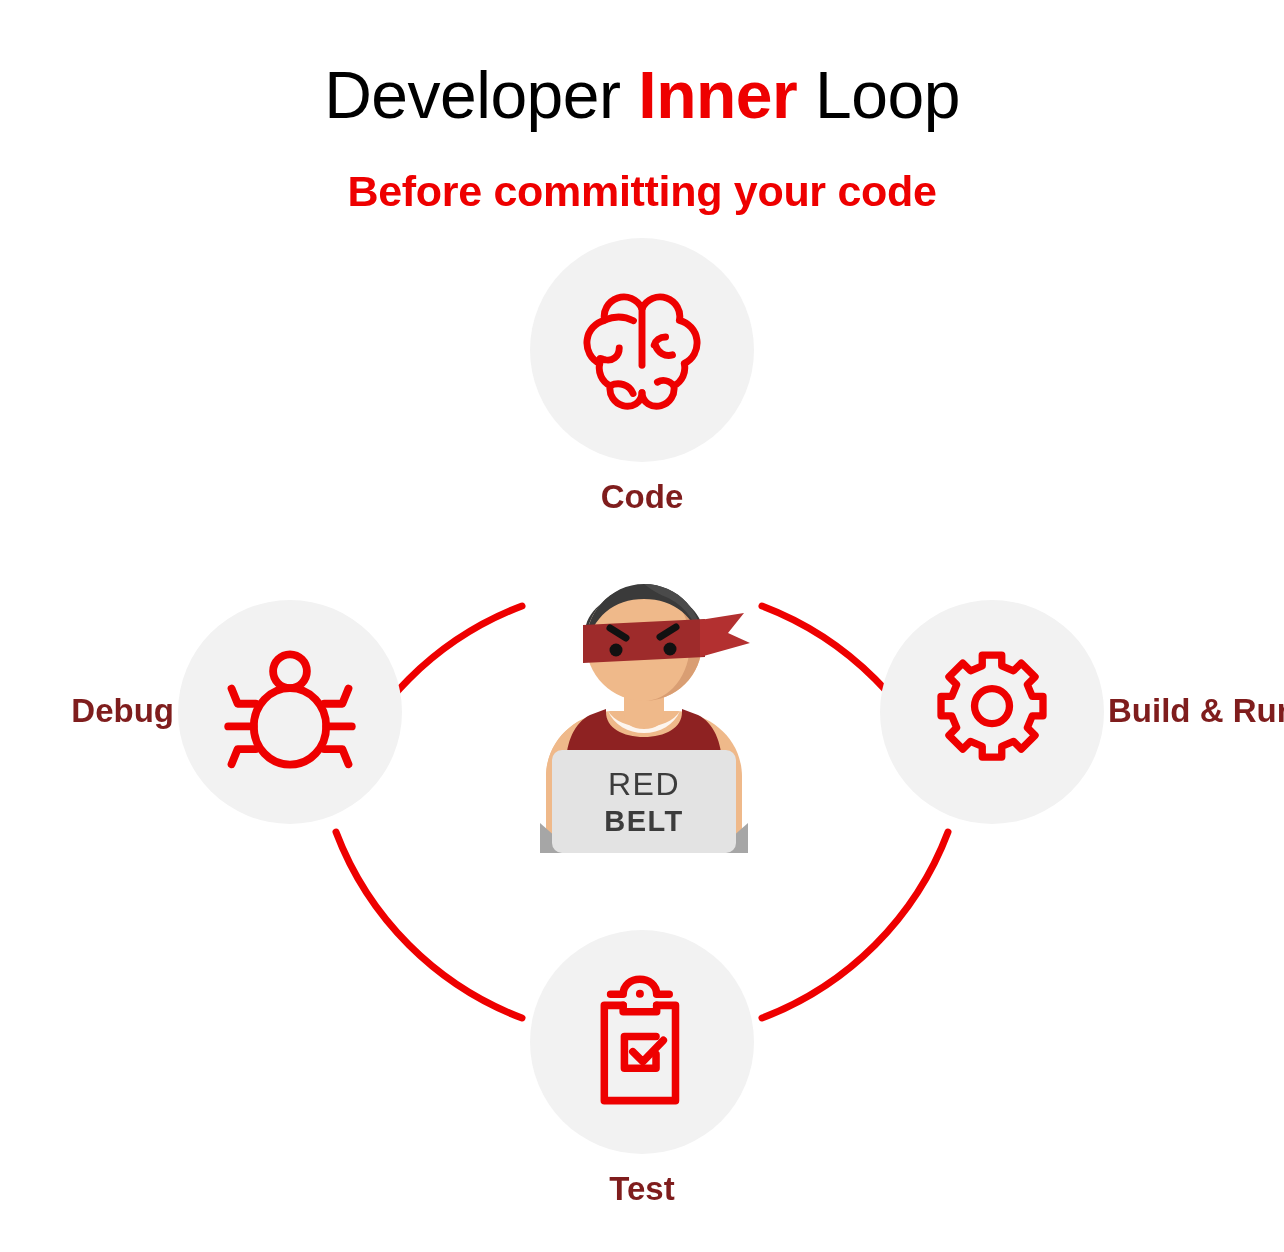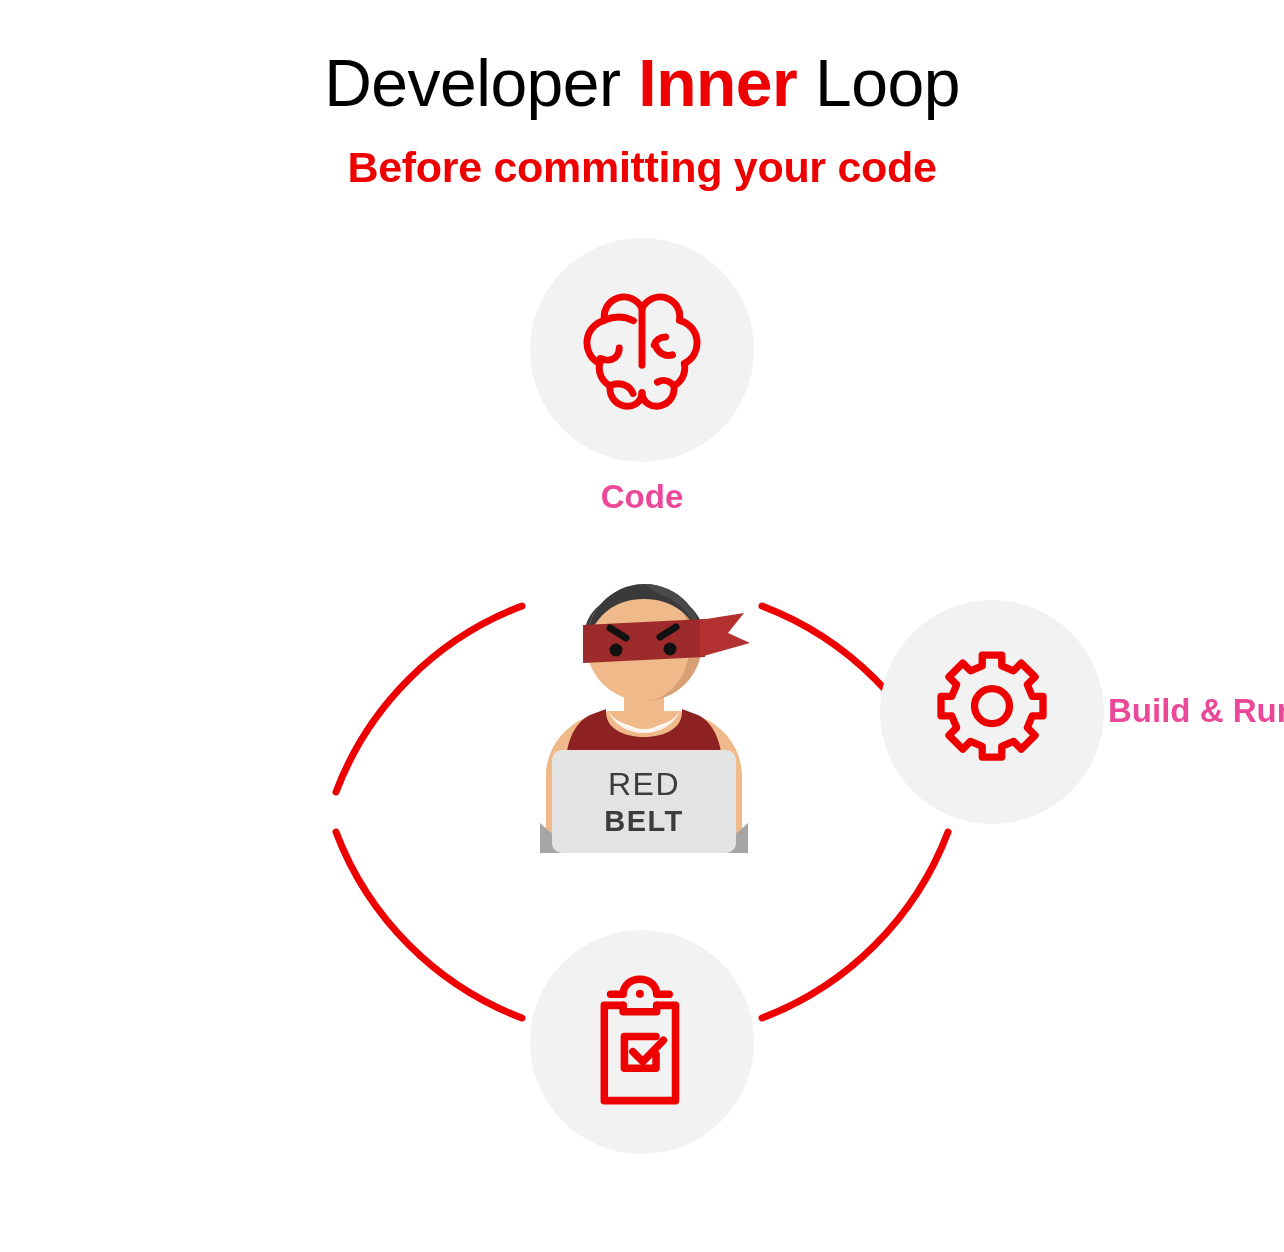--- a/index.html
+++ b/index.html
@@ -17,21 +17,21 @@
 
   
   #header {
     position: absolute;
     top: 0;
     left: 0;
     width: 1284px;
     text-align: center;
   }
   #page-title {
-    margin: 4px;
+    margin: 16px;
     padding-top: 46px;
     font-size: 66px;
     font-weight: 400;
     line-height: 1.0;
     color: #000000;
     letter-spacing: -0.5px;
   }
   #page-title .accent {
     font-weight: 700;
     color: #EE0000;
@@ -80,21 +80,21 @@
   }
   .node-icon {
     display: block;
   }
   .node-label {
     position: absolute;
     width: 420px;
     left: -98px;
     font-size: 33px;
     font-weight: 700;
-    color: #ec4899;
+    color: #7f1d1d;
     text-align: center;
     white-space: nowrap;
     line-height: 1;
   }
   .node-label.below { top: 242px; }
   .node-label.side-left  { top: 94px; left: auto; right: 228px; width: auto; text-align: right; }
   .node-label.side-right { top: 94px; left: 228px; width: auto; text-align: left; }
 
   #node-code       { left: 530px; top: 238px; }
   #node-build-run  { left: 880px; top: 600px; }
@@ -193,22 +193,44 @@
           <circle cx="27" cy="9.0" r="1.9" fill="#EE0000" stroke="none"></circle>
 
           <path d="M19.0 14.5 L10.0 14.5 L10.0 60.0 L44.0 60.0 L44.0 14.5 L35.0 14.5"></path>
           <path d="M19.0 14.5 L19.0 17.6 L35.0 17.6 L35.0 14.5"></path>
 
           <path d="M34.7 29.4 L19.6 29.4 L19.6 44.5 L34.7 44.5 L34.7 37.8"></path>
           <path d="M23.6 36.6 L28.4 41.4 L38.2 31.2"></path>
         </g>
       </svg>
     </div>
-  </div>
-
+    <div class="node-label below">Test</div>
+  </div>
+
+  <div class="node" id="node-debug">
+    <div class="node-circle">
+      <svg class="node-icon" width="140" height="130" viewBox="0 0 68 62">
+        <g fill="none" stroke="#EE0000" stroke-width="3.8" stroke-linecap="round" stroke-linejoin="round">
+
+          <circle cx="34" cy="11.2" r="8.2"></circle>
+
+          <ellipse cx="34" cy="38.0" rx="17.6" ry="18.6"></ellipse>
+
+          <path d="M17.4 27.0 L8.6 27.0 L5.6 19.6"></path>
+          <path d="M16.4 38.0 L4.0 38.0"></path>
+          <path d="M17.4 49.0 L8.6 49.0 L5.6 56.4"></path>
+
+          <path d="M50.6 27.0 L59.4 27.0 L62.4 19.6"></path>
+          <path d="M51.6 38.0 L64.0 38.0"></path>
+          <path d="M50.6 49.0 L59.4 49.0 L62.4 56.4"></path>
+        </g>
+      </svg>
+    </div>
+    <div class="node-label side-left">Debug</div>
+  </div>
 
   <div id="center-character">
     <svg width="232" height="288" viewBox="0 0 232 288">
 
       <path d="M18 288 L18 212 C18 176 46 150 82 146 L150 146 C186 150 214 176 214 212 L214 288 Z" fill="#EFB98A"></path>
 
       <path d="M18 288 L18 212 C18 184 35 162 60 152 L60 288 Z" fill="#EFB98A"></path>
 
       <path d="M78 147 C78 163 95 172 116 172 C137 172 154 163 154 147
                L154 144 L170 150 C186 158 194 178 194 200 L194 252 L38 252 L38 200

